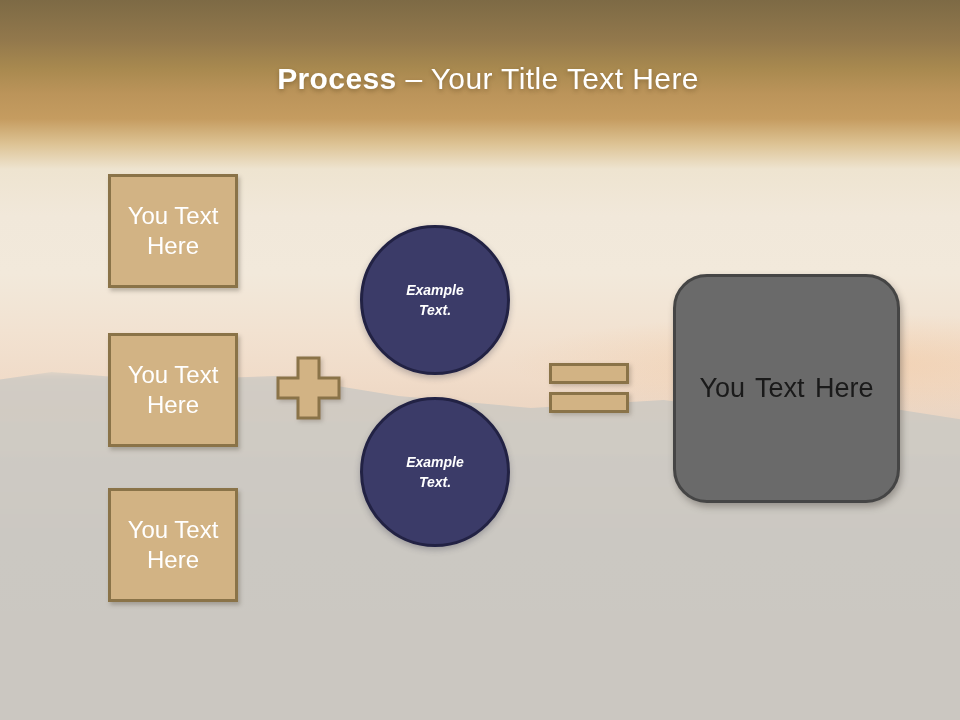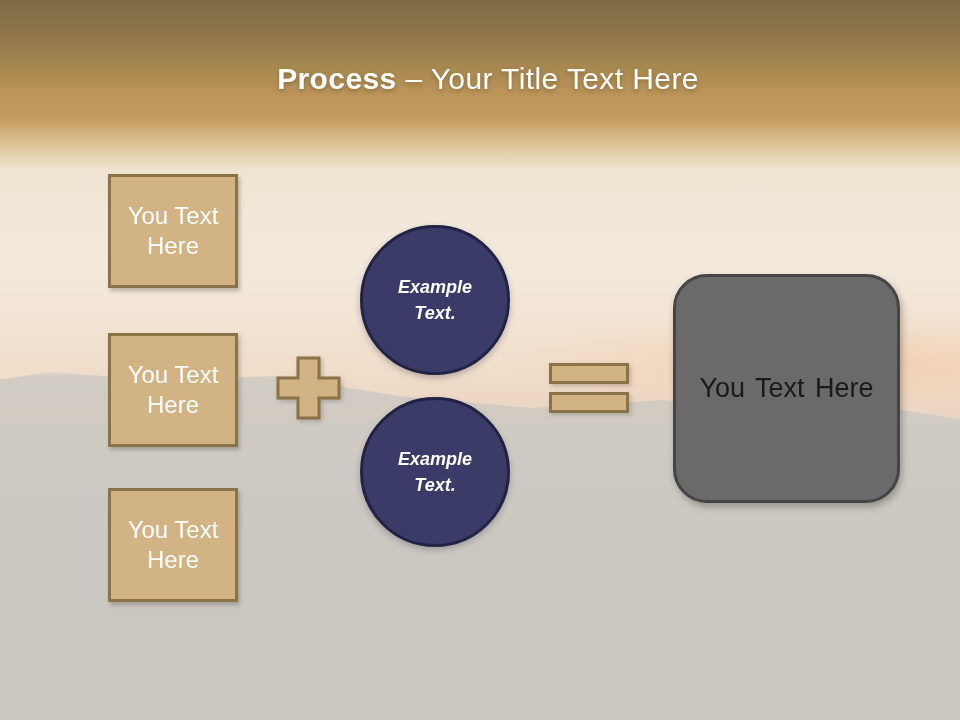--- a/index.html
+++ b/index.html
@@ -104,21 +104,21 @@
     position: absolute;
     left: 360px;
     width: 150px; height: 150px;
     box-sizing: border-box;
     border-radius: 50%;
     background: #3b3b68;
     border: 3px solid #222244;
     color: #ffffff;
     font-weight: bold;
     font-style: italic;
-    font-size: 18px;
+    font-size: 14px;
     line-height: 1.45;
     display: flex;
     flex-direction: column;
     align-items: center;
     justify-content: center;
     text-align: center;
     box-shadow: 0 3px 6px rgba(50, 50, 70, 0.3);
     z-index: 3;
   }
   .circle-1 { top: 225px; }

